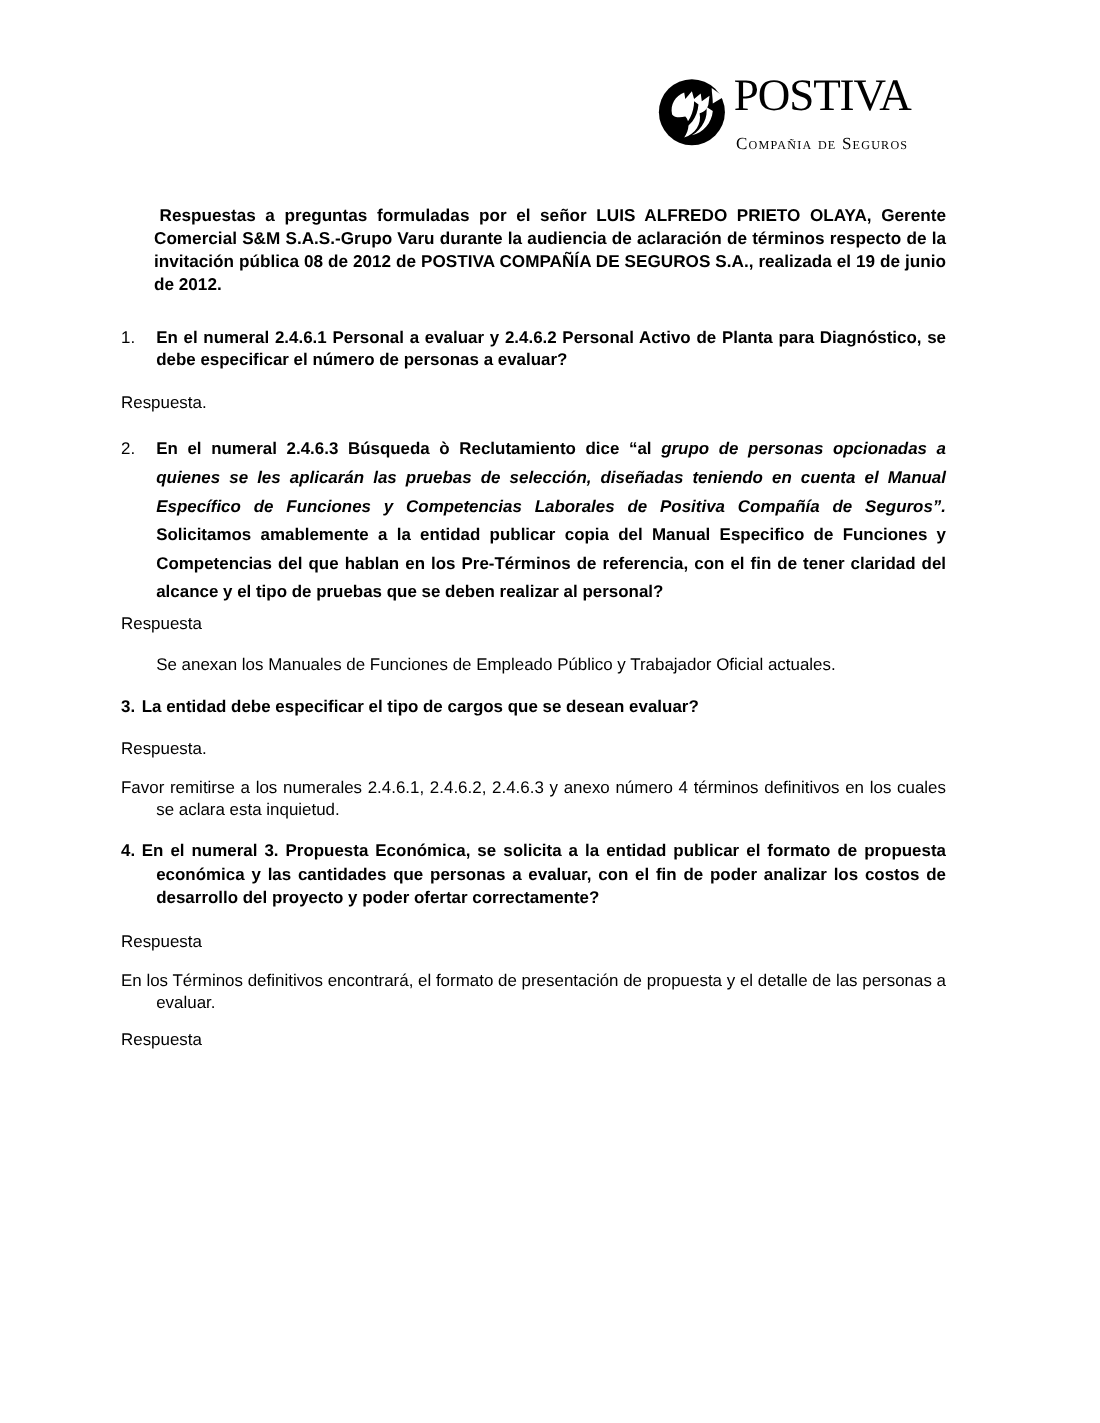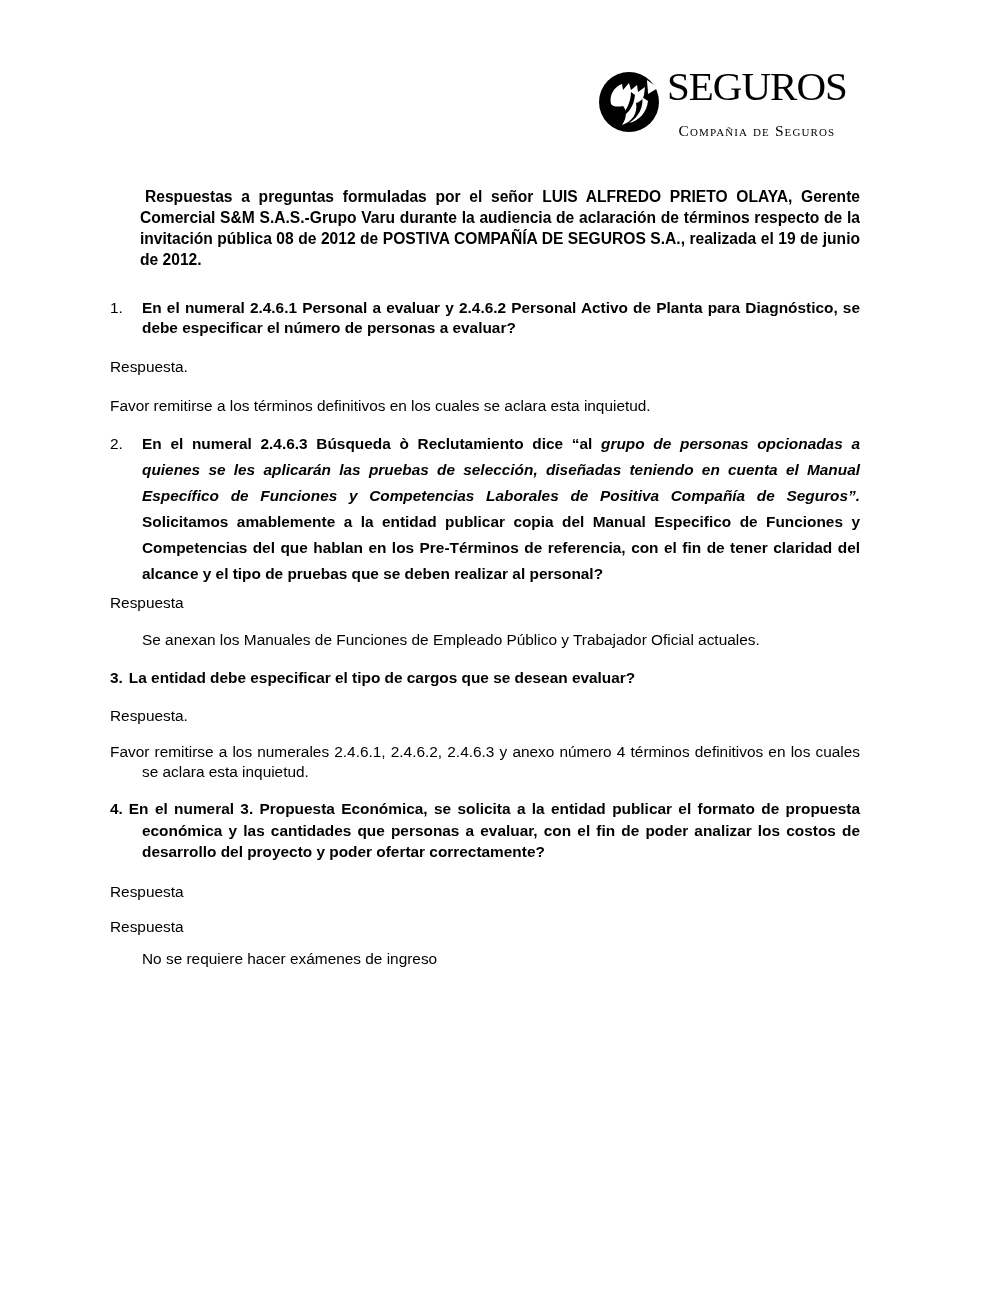--- a/index.html
+++ b/index.html
@@ -62,51 +62,50 @@
 
   <div class="logo">
     <svg class="logo-emblem" viewBox="0 0 62 62" xmlns="http://www.w3.org/2000/svg" aria-hidden="true">
       <circle cx="31" cy="31" r="30" fill="#000"></circle>
       <path fill="#fff" d="M13,33 C11,24 16,16 24,13 L25,19 L31,12 L33,19 L39,14 L40,21 L47,16 L46,24 C45,28 42,31 38,32 C40,42 34,51 24,54 C29,47 29,39 25,35 C20,36 15,36 13,33 Z"></path>
       <path fill="#000" d="M33,21 C33,31 28,42 19,48 C29,45 36,36 37,24 Z"></path>
       <path fill="#fff" d="M44,26 C46,35 41,46 31,52 C41,50 49,41 50,30 Z"></path>
       <path fill="#fff" d="M49,9 L60,17 L50,23 C50,18 49,13 49,9 Z"></path>
     </svg>
     <div class="logo-text">
-      <div class="logo-brand">SEGUROS</div>
+      <div class="logo-brand">POSTIVA</div>
       <div class="logo-sub">Compañia de Seguros</div>
     </div>
   </div>
 
   <div class="content">
 
     <p class="intro">Respuestas a preguntas formuladas por el señor LUIS ALFREDO PRIETO OLAYA, Gerente Comercial S&amp;M S.A.S.-Grupo Varu durante la audiencia de aclaración de términos respecto de la invitación pública 08 de 2012 de POSTIVA COMPAÑÍA DE SEGUROS S.A., realizada el 19 de junio de 2012.</p>
 
     <section>
       <p class="q hang g19"><span class="num-tab num-reg">1.</span><span>En el numeral 2.4.6.1 Personal a evaluar y 2.4.6.2 Personal Activo de Planta para Diagnóstico, se debe especificar el número de personas a evaluar?</span></p>
       <p class="g19">Respuesta.</p>
-      <p class="g15">Favor remitirse a los términos definitivos en los cuales se aclara esta inquietud.</p>
     </section>
 
     <section>
       <p class="q hang lh26 g6"><span class="num-tab num-reg">2.</span><span>En el numeral 2.4.6.3 Búsqueda ò Reclutamiento dice “al </span><span class="ital">grupo de personas opcionadas a quienes se les aplicarán las pruebas de selección, diseñadas teniendo en cuenta el Manual Específico de Funciones y Competencias Laborales de Positiva Compañía de Seguros”.</span><span> Solicitamos amablemente a la entidad publicar copia del Manual Especifico de Funciones y Competencias del que hablan en los Pre-Términos de referencia, con el fin de tener claridad del alcance y el tipo de pruebas que se deben realizar al personal?</span></p>
       <p class="g17">Respuesta</p>
       <p class="indent g18">Se anexan los Manuales de Funciones de Empleado Público y Trabajador Oficial actuales.</p>
     </section>
 
     <section>
       <p class="q g18"><span class="num-sp">3.</span><span>La entidad debe especificar el tipo de cargos que se desean evaluar?</span></p>
       <p class="g16">Respuesta.</p>
       <p class="hang-ans g16">Favor remitirse a los numerales 2.4.6.1, 2.4.6.2, 2.4.6.3 y anexo número 4 términos definitivos en los cuales se aclara esta inquietud.</p>
     </section>
 
     <section>
       <p class="q hang lh21 g19"><span class="num-sp">4.</span><span>En el numeral 3. Propuesta Económica, se solicita a la entidad publicar el formato de propuesta económica y las cantidades que personas a evaluar, con el fin de poder analizar los costos de desarrollo del proyecto y poder ofertar correctamente?</span></p>
       <p class="g15">Respuesta</p>
+      <p class="hang-ans g14">En los Términos definitivos encontrará, el formato de presentación de propuesta y el detalle de las personas a evaluar.</p>
     </section>
 
     <section>
       <p class="g12">Respuesta</p>
-      <p class="indent">No se requiere hacer exámenes de ingreso</p>
     </section>
 
   </div>
 </div>
 
 </body></html>

